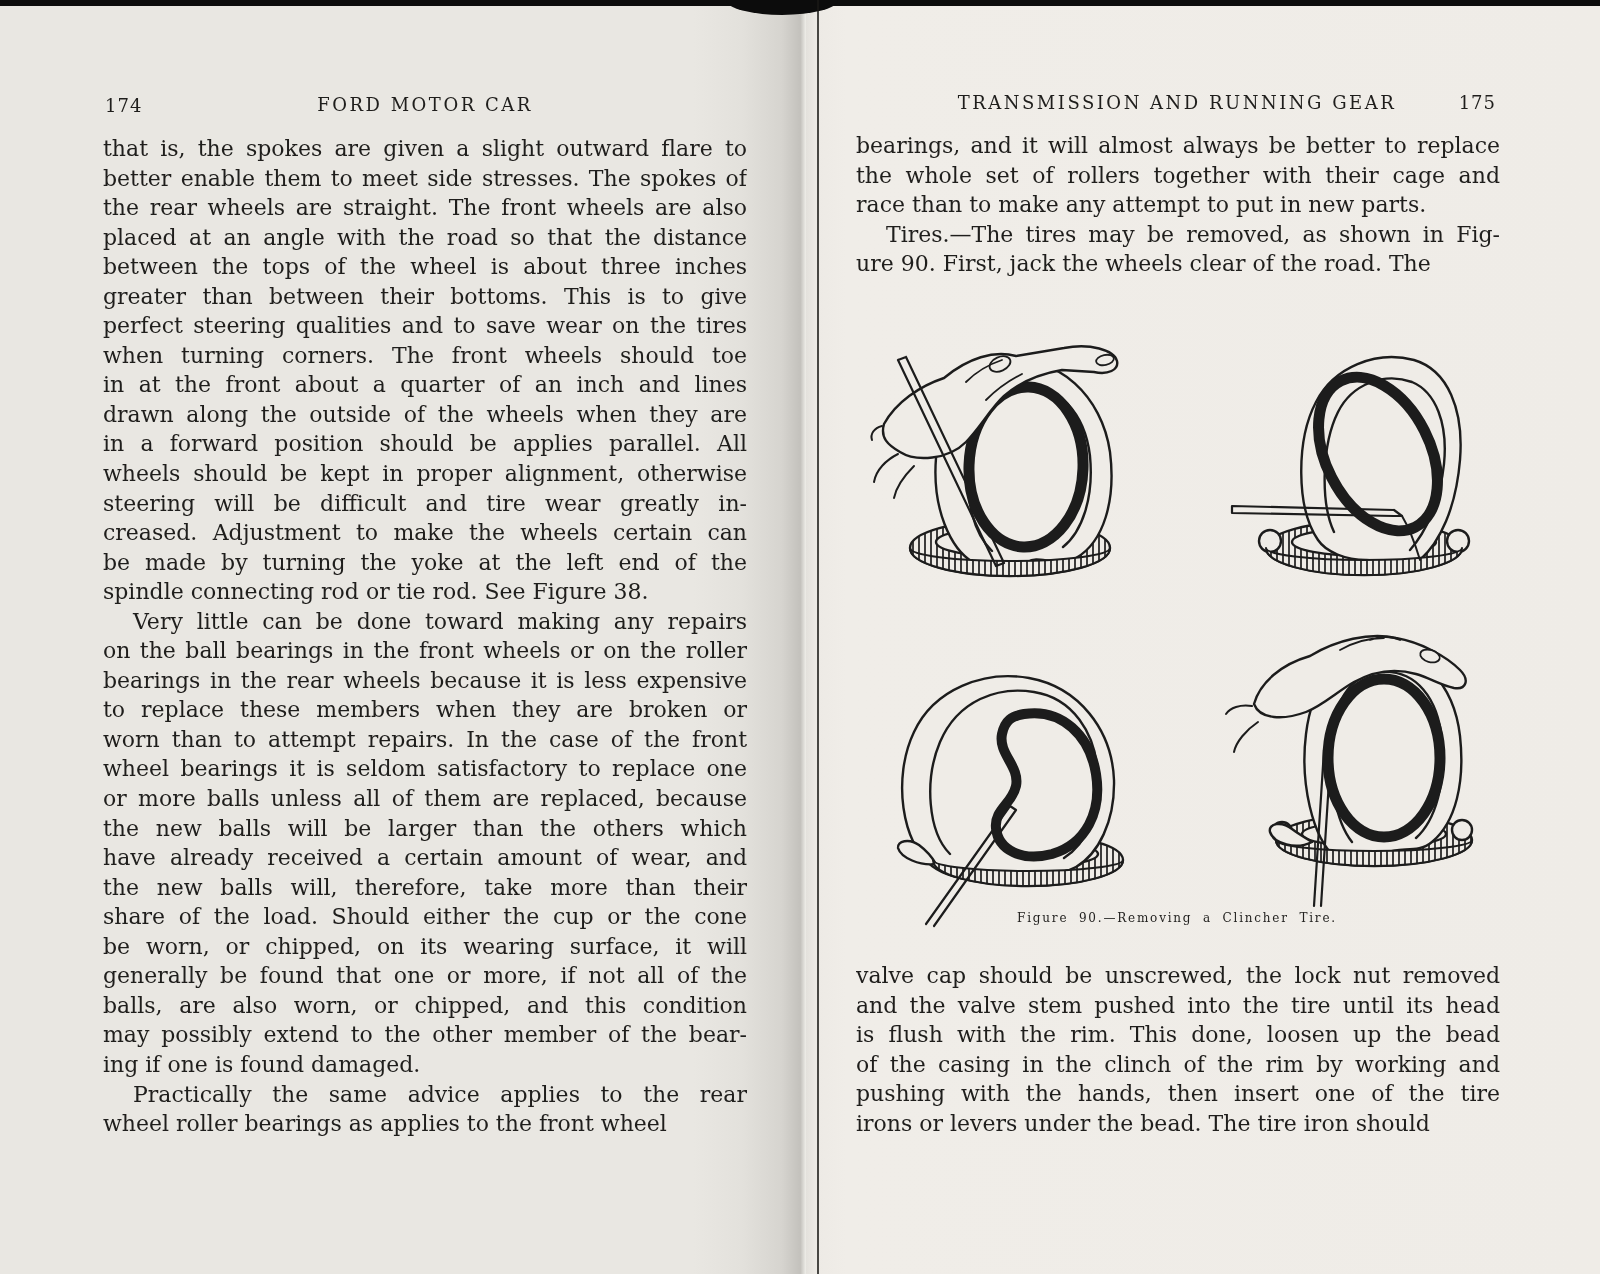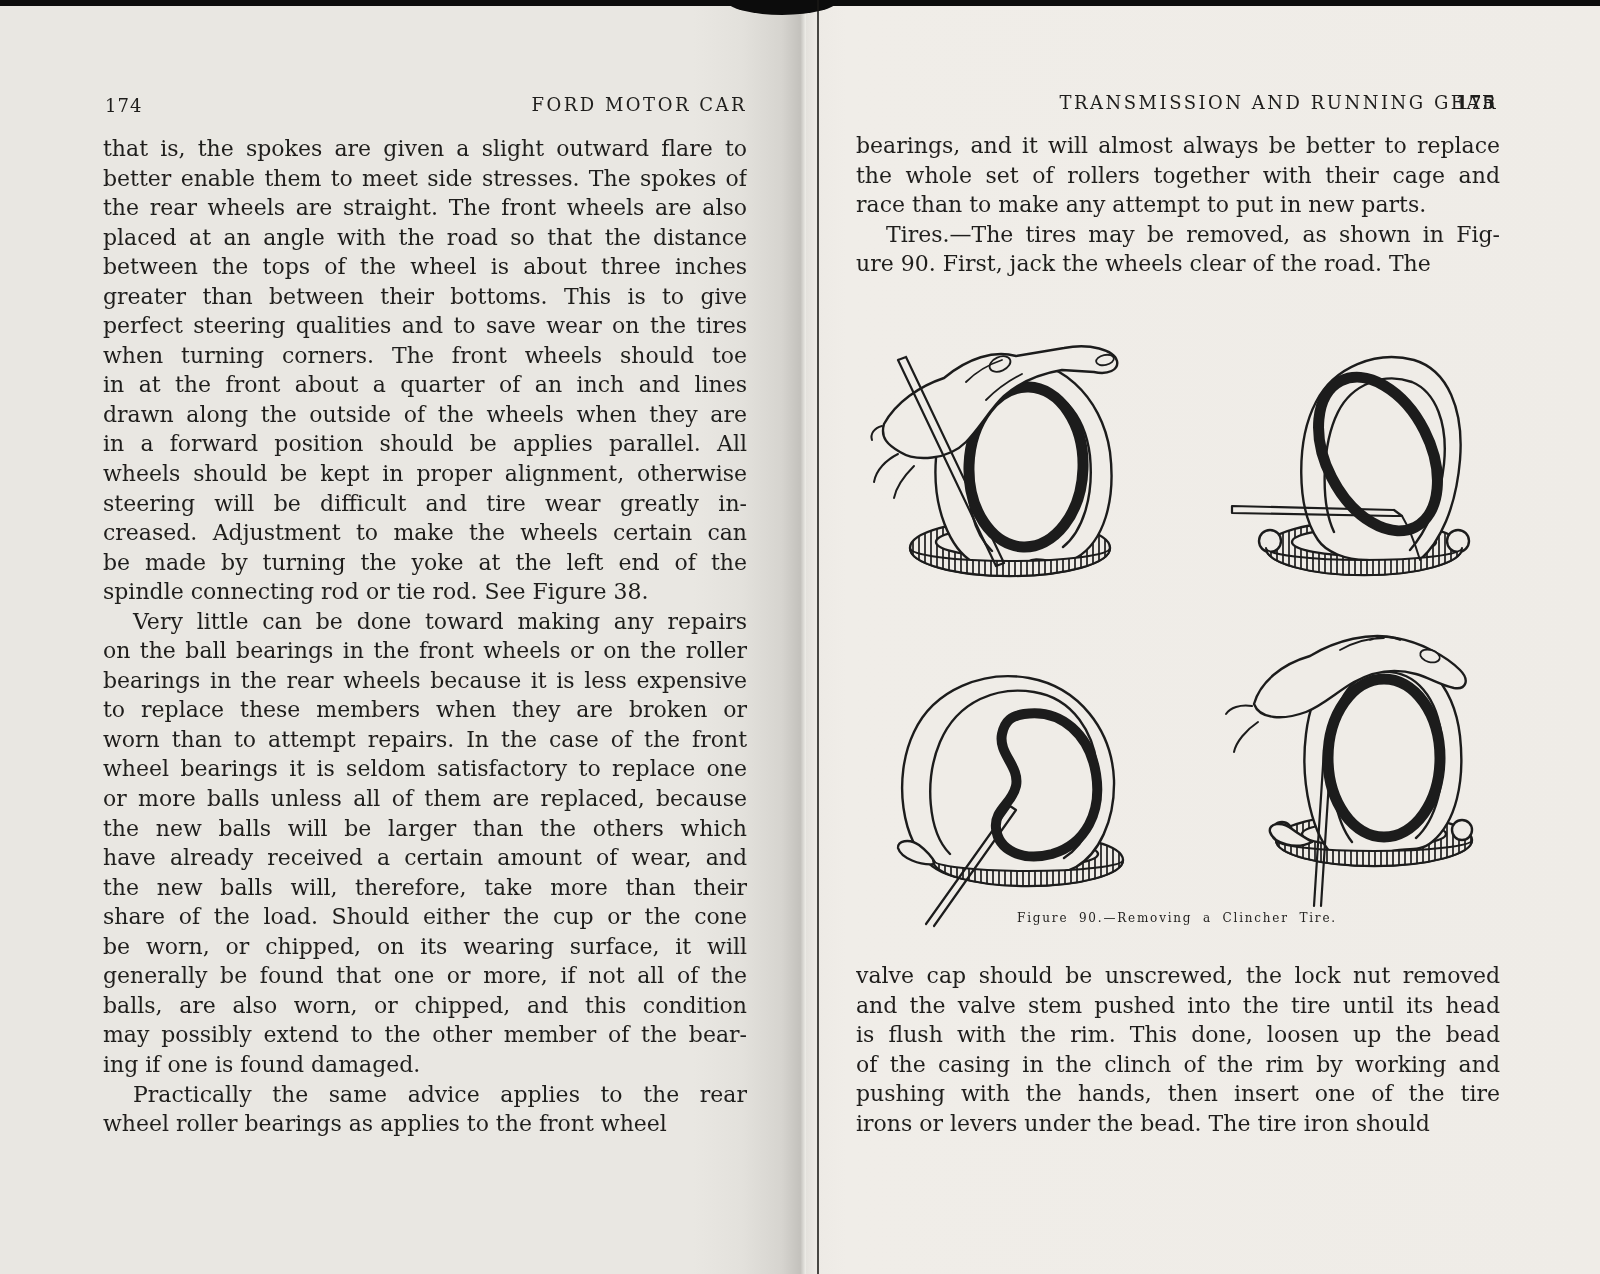--- a/index.html
+++ b/index.html
@@ -19,22 +19,22 @@
   }
   .gutter-line{position:absolute;left:817px;top:0;width:2px;height:1274px;background:rgba(25,24,22,.78)}
   .top-edge{position:absolute;top:0;left:0;width:1600px;height:6px;background:#0c0c0c}
   .top-notch{position:absolute;top:0;left:726px;width:112px;height:15px;background:#0c0c0c;
     border-radius:0 0 56px 56px / 0 0 15px 15px}
 
   .head-row{position:absolute;height:26px;font-size:18px;letter-spacing:2.5px}
   .lp-head{left:103px;top:94px;width:644px}
   .rp-head{left:856px;top:92px;width:642px}
   .pagenum-left{position:absolute;left:2px;top:1px;letter-spacing:1px}
-  .pagenum-right{position:absolute;right:2px;top:0;font-weight:700;letter-spacing:1px}
-  .head-title{display:block;width:100%;text-align:right}
+  .pagenum-right{position:absolute;right:2px;top:0;font-weight:400;letter-spacing:1px}
+  .head-title{display:block;width:100%;text-align:center}
 
   .body-col{position:absolute;width:644px;font-size:22px;line-height:29.55px}
   .lp-body{left:103px;top:134px}
   .rp-top{left:856px;top:131px}
   .rp-bottom{left:856px;top:961px}
   .tl{text-align:justify;text-align-last:justify;height:29.55px;overflow:hidden}
   .tl.ind{text-indent:30px}
   .tl.last{text-align-last:left}
   .it{}
 

